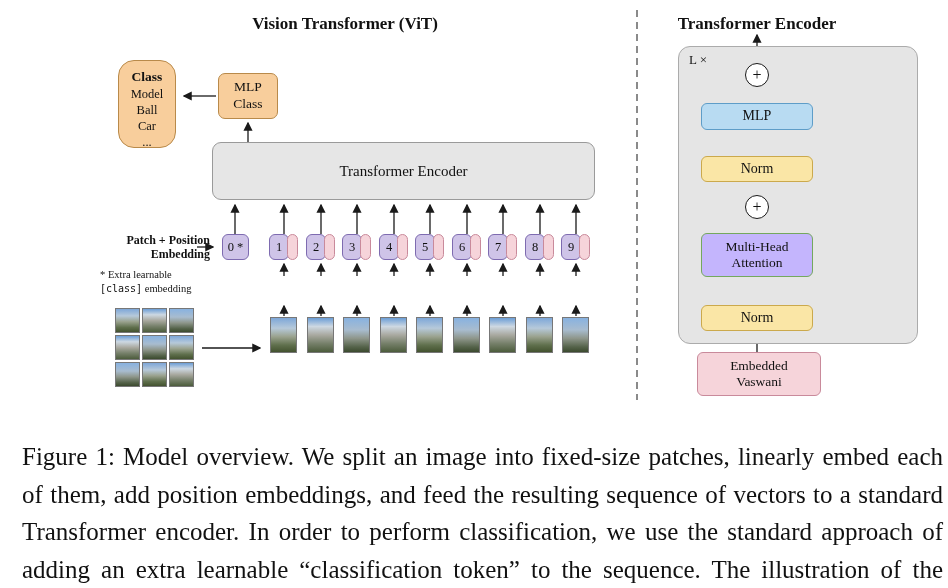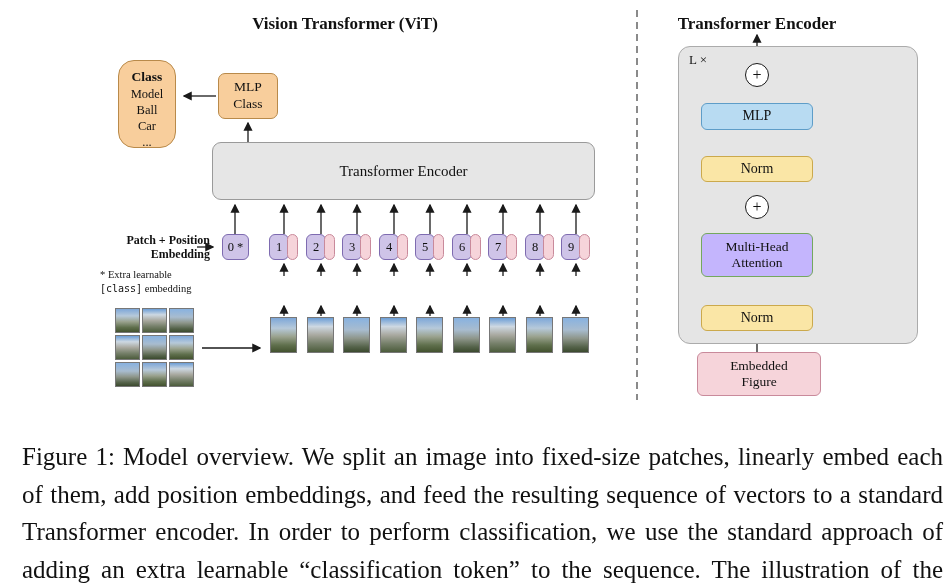--- a/index.html
+++ b/index.html
@@ -242,18 +242,18 @@
     <span>Multi-Head</span>
     <span>Attention</span>
   </div>
 
   <div class="abs blk blk-norm2 center">
     <span>Norm</span>
   </div>
 
   <div class="abs blk-emb center col">
     <span>Embedded</span>
-    <span>Figure</span>
+    <span>Vaswani</span>
   </div>
 
   <div class="abs caption">Figure 1: Model overview. We split an image into fixed-size patches, linearly embed each of them, add position embeddings, and feed the resulting sequence of vectors to a standard Transformer encoder. In order to perform classification, we use the standard approach of adding an extra learnable “classification token” to the sequence. The illustration of the Transformer encoder was inspired by Vaswani et al. (2017).</div>
 
 </div>
 
 </body></html>

